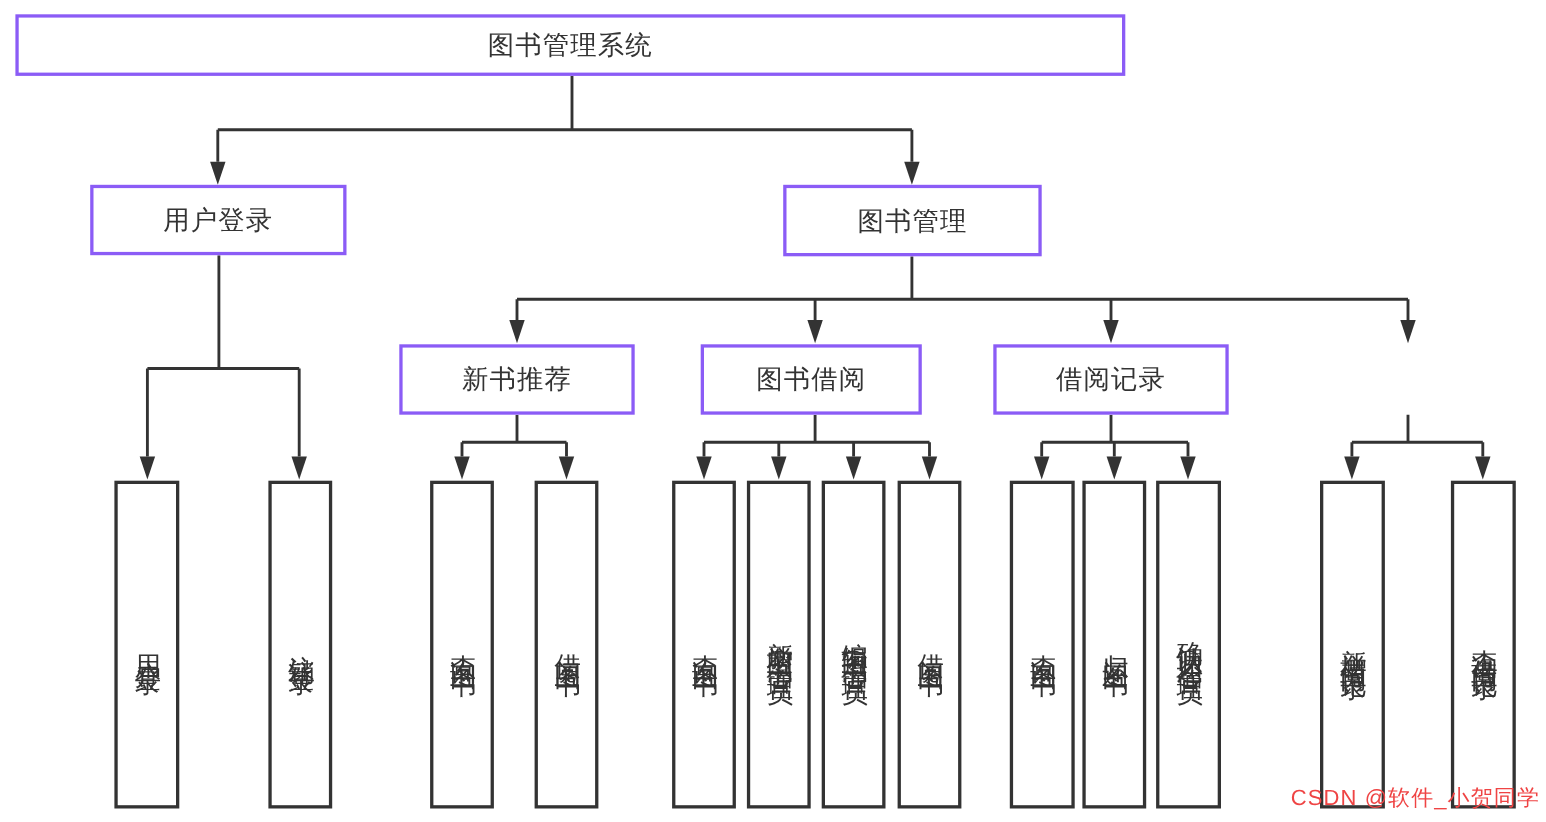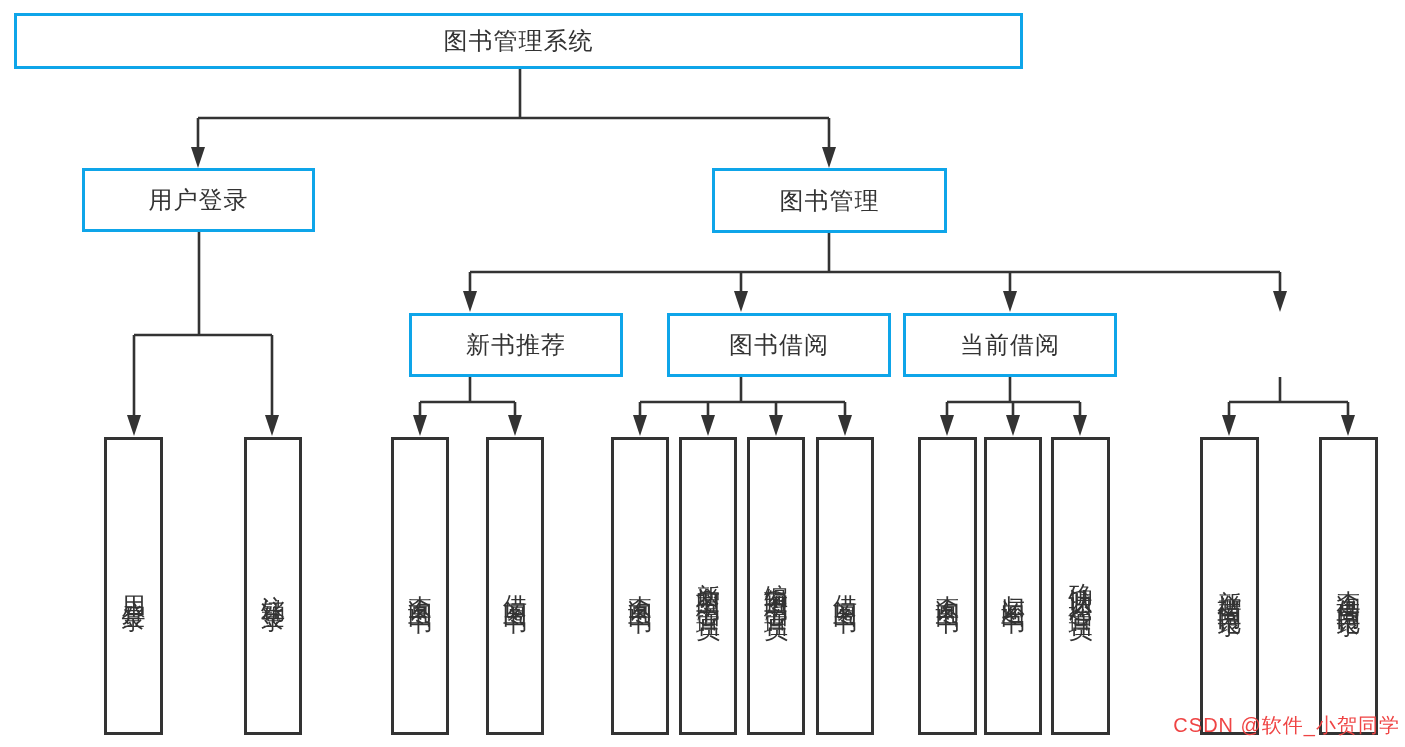--- a/index.html
+++ b/index.html
@@ -4,21 +4,21 @@
 <style>
   html,body{margin:0;padding:0;background:#ffffff;}
   #stage{
     position:relative;width:1405px;height:747px;background:#ffffff;overflow:hidden;
     font-family:"Liberation Sans","DejaVu Sans",sans-serif;color:#333333;
   }
   #wires{position:absolute;left:0;top:0;pointer-events:none;}
   .wire{stroke:#333333;stroke-width:2.6;fill:none;}
   .arrow{fill:#333333;stroke:none;}
   .hbox{
-    position:absolute;box-sizing:border-box;border:3px solid #0ea5e9;background:#ffffff;
+    position:absolute;box-sizing:border-box;border:3px solid #8b5cf6;background:#ffffff;
     display:flex;align-items:center;justify-content:center;
     font-size:24px;letter-spacing:1px;white-space:nowrap;
   }
   .vbox{
     position:absolute;box-sizing:border-box;border:3px solid #333333;background:#ffffff;
     display:flex;align-items:center;justify-content:center;
   }
   .vbox span{
     writing-mode:vertical-rl;text-orientation:mixed;
     font-size:24px;letter-spacing:5px;line-height:1;white-space:nowrap;
@@ -67,23 +67,23 @@
     <path class="wire" d="M1280 377 V402 M1229 402 H1348 M1229 402 V415 M1348 402 V415"></path>
     <polygon class="arrow" points="1222,415 1236,415 1229,436"></polygon>
     <polygon class="arrow" points="1341,415 1355,415 1348,436"></polygon>
   </svg>
 
   <div class="hbox" style="left:14px;top:13px;width:1009px;height:56px;">图书管理系统</div>
 
   <div class="hbox" style="left:82px;top:168px;width:233px;height:64px;">用户登录</div>
   <div class="hbox" style="left:712px;top:168px;width:235px;height:65px;">图书管理</div>
 
-  <div class="hbox" style="left:363px;top:313px;width:214px;height:64px;margin-left:46px;">新书推荐</div>
-  <div class="hbox" style="left:667px;top:313px;width:224px;height:64px;">图书借阅</div>
-  <div class="hbox" style="left:903px;top:313px;width:214px;height:64px;">当前借阅</div>
+  <div class="hbox" style="left:363px;top:313px;width:214px;height:64px;">新书推荐</div>
+  <div class="hbox" style="left:637px;top:313px;width:201px;height:64px;">图书借阅</div>
+  <div class="hbox" style="left:903px;top:313px;width:214px;height:64px;">借阅记录</div>
 
   <div class="vbox" style="left:104px;top:437px;width:59px;height:298px;">
     <span>用户登录</span>
     </div>
   <div class="vbox" style="left:244px;top:437px;width:58px;height:298px;">
     <span>注销登录</span>
     </div>
 
   <div class="vbox" style="left:391px;top:437px;width:58px;height:298px;">
     <span>查询图书</span>

